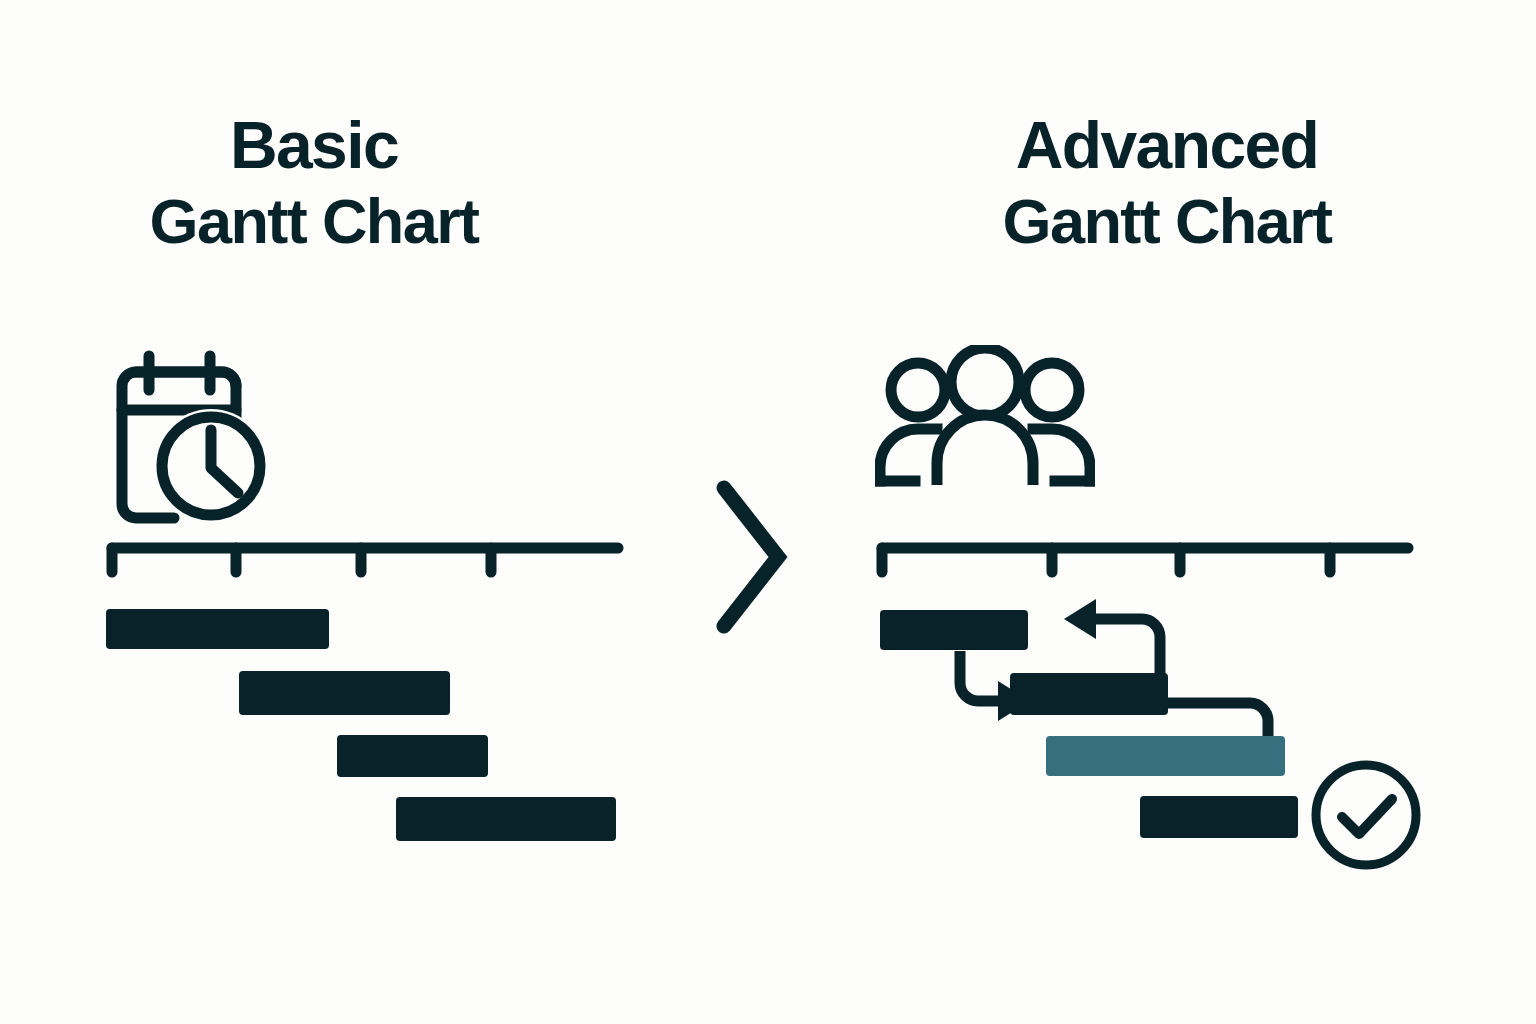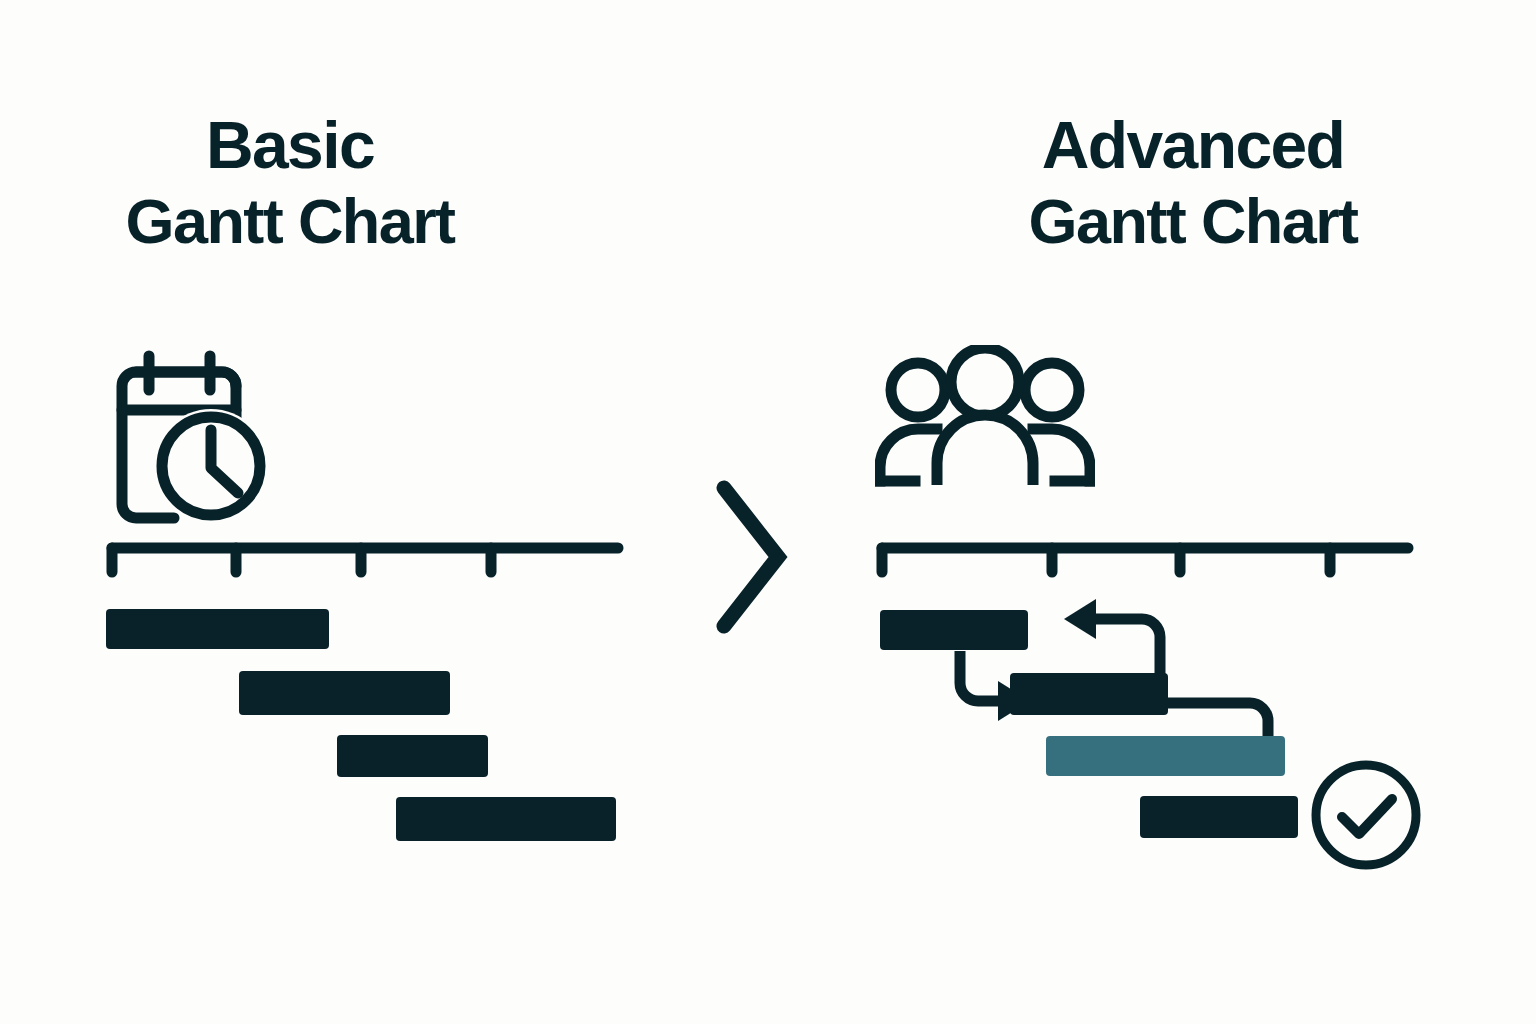--- a/index.html
+++ b/index.html
@@ -22,22 +22,22 @@
     height: 1024px;
     background: #fdfdfb;
   }
 
   
   .panel {
     position: absolute;
     top: 0;
     height: 1024px;
   }
-  .panel-left  { left: 0;   width: 700px; }
-  .panel-right { left: 790px; width: 746px; }
+  .panel-left  { left: 0;   width: 700px; padding-left: 48px; }
+  .panel-right { left: 764px; width: 746px; }
 
   
   .title-block {
     position: absolute;
     top: 112px;
     width: 100%;
     text-align: center;
     line-height: 1.0;
   }
   .panel-left .title-block  { left: -60px; }

